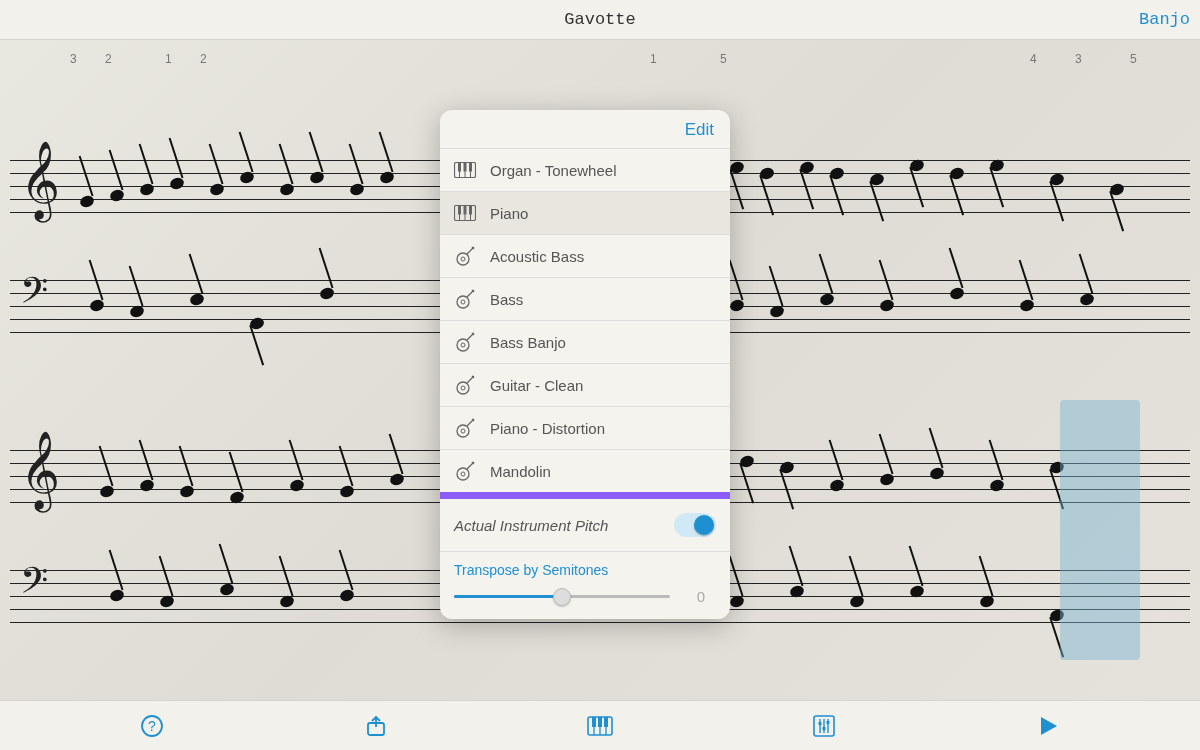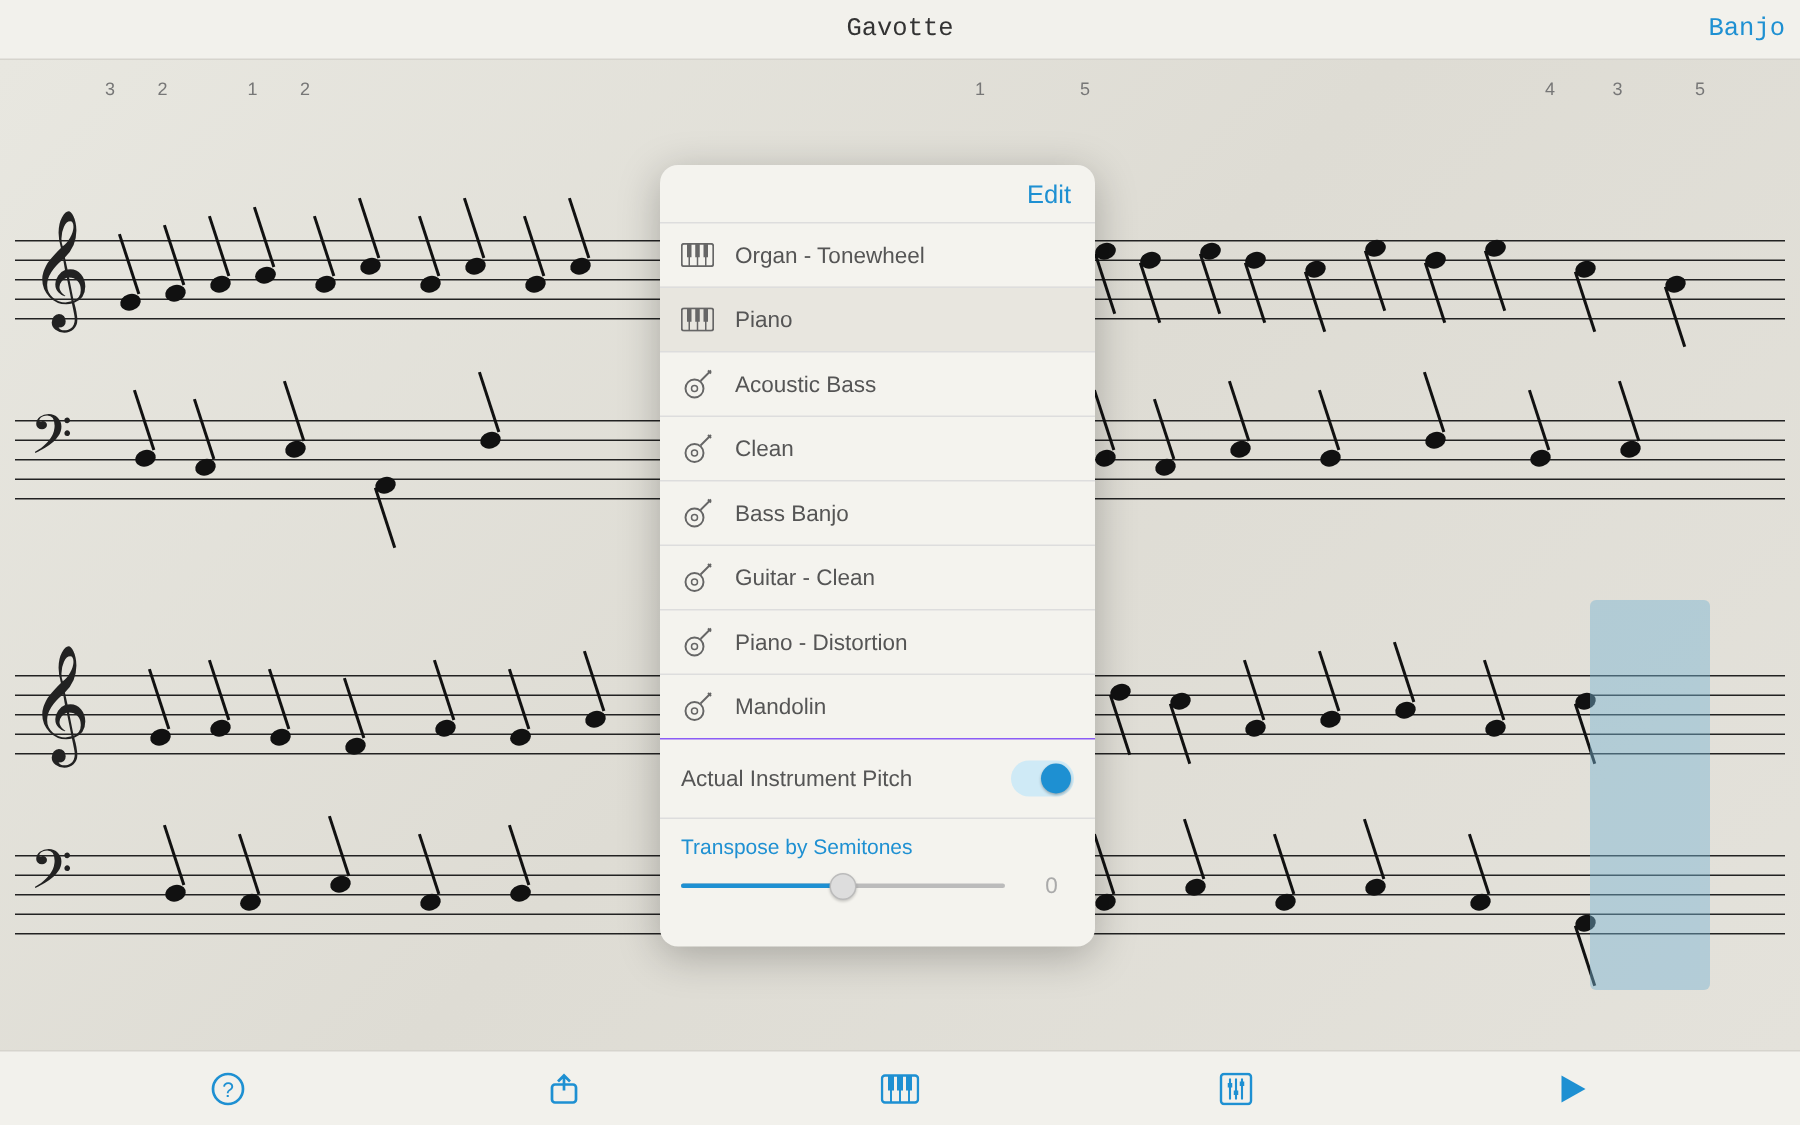--- a/index.html
+++ b/index.html
@@ -89,27 +89,27 @@
     display: flex; align-items: center;
     padding: 10px 14px;
     border-top: 1px solid #ddd;
     font-size: 15px; color: #555;
     cursor: pointer;
   }
   .inst-row.selected { background: #e8e6df; }
   .inst-icon { width: 22px; height: 22px; margin-right: 14px; display:flex; align-items:center; justify-content:center; }
   .pitch-row {
     display:flex; align-items:center; justify-content:space-between;
-    padding: 14px 14px; border-top:1px solid #8b5cf6; font-size:15px; color:#555;
+    padding: 14px 14px; border-top:7px solid #8b5cf6; font-size:15px; color:#555;font-style:italic;
   }
   .toggle {
     width: 42px; height: 24px; border-radius: 12px; background: #cfeaf6; position:relative;
   }
   .toggle .knob { width:20px; height:20px; background:#1e90d2; border-radius:50%; position:absolute; top:2px; right:2px; box-shadow:0 1px 2px rgba(0,0,0,0.3); }
-  .transpose-sec { padding: 10px 14px 32px; border-top:1px solid #ddd; }
+  .transpose-sec { padding: 10px 14px 14px; border-top:1px solid #ddd; }
   .transpose-label { color:#1e90d2; font-size:14px; margin-bottom:10px; }
   .transpose-ctrl { display:flex; align-items:center; gap:16px; }
   .slider {
     flex:1; height: 3px; background:#bbb; position:relative; border-radius:2px;
   }
   .slider-fill{ position:absolute; left:0; top:0; bottom:0; width:50%; background:#1e90d2; border-radius:2px; }
   .slider-knob{ position:absolute; left:50%; top:50%; width:18px; height:18px; background:#ddd; border:1px solid #bbb; border-radius:50%; transform:translate(-50%,-50%); box-shadow:0 1px 2px rgba(0,0,0,0.2);}
   .transpose-val { font-size:15px; color:#aaa; width:30px; text-align:center; }
 
   svg { display:block; }
@@ -294,21 +294,21 @@
       </div>
       <div class="inst-row">
         <div class="inst-icon">
           <svg width="20" height="20" viewBox="0 0 20 20">
             <circle cx="8" cy="13" r="6" fill="none" stroke="#666" stroke-width="1.3"></circle>
             <circle cx="8" cy="13" r="2" fill="none" stroke="#666" stroke-width="1"></circle>
             <line x1="12" y1="8" x2="19" y2="1" stroke="#666" stroke-width="1.3"></line>
             <line x1="17" y1="1" x2="19" y2="3" stroke="#666" stroke-width="1.3"></line>
           </svg>
         </div>
-        <span>Clean</span>
+        <span>Bass</span>
       </div>
       <div class="inst-row">
         <div class="inst-icon">
           <svg width="20" height="20" viewBox="0 0 20 20">
             <circle cx="8" cy="13" r="6" fill="none" stroke="#666" stroke-width="1.3"></circle>
             <circle cx="8" cy="13" r="2" fill="none" stroke="#666" stroke-width="1"></circle>
             <line x1="12" y1="8" x2="19" y2="1" stroke="#666" stroke-width="1.3"></line>
             <line x1="17" y1="1" x2="19" y2="3" stroke="#666" stroke-width="1.3"></line>
           </svg>
         </div>

